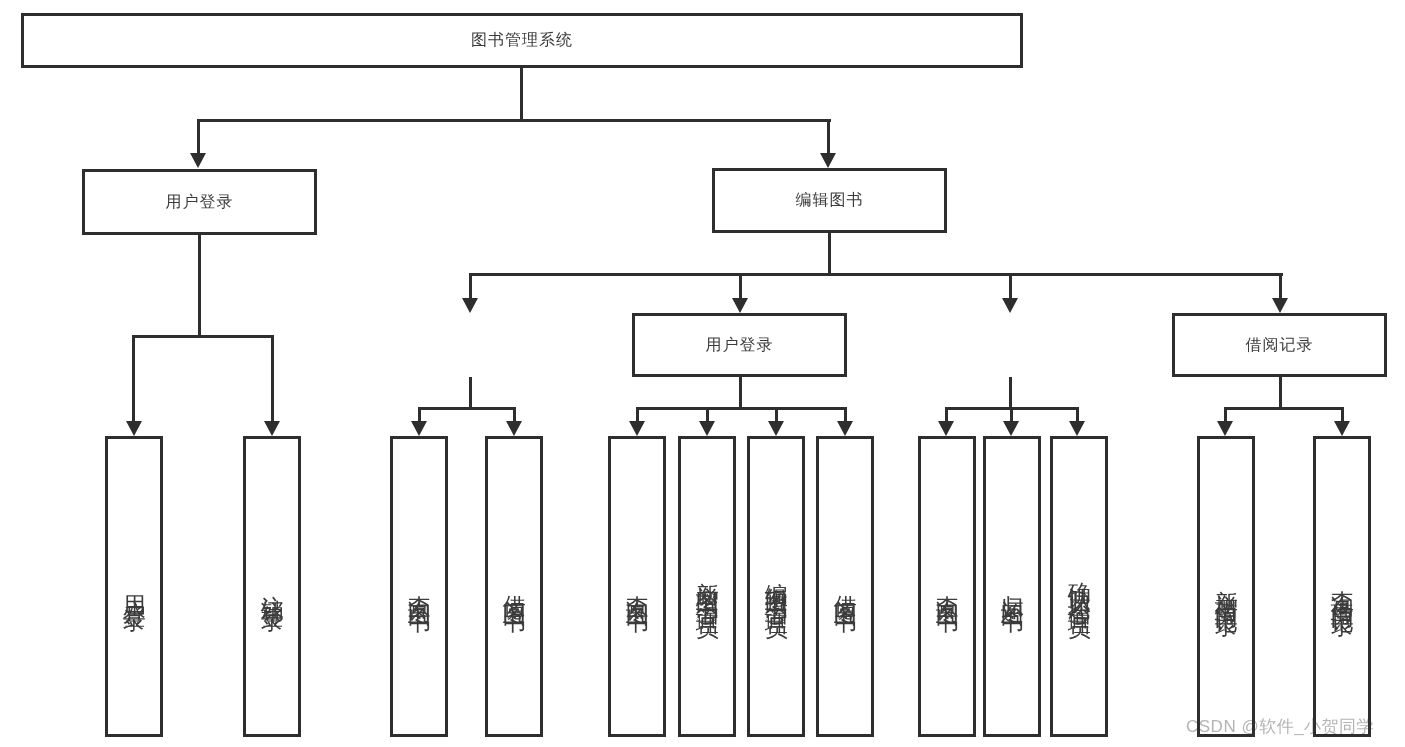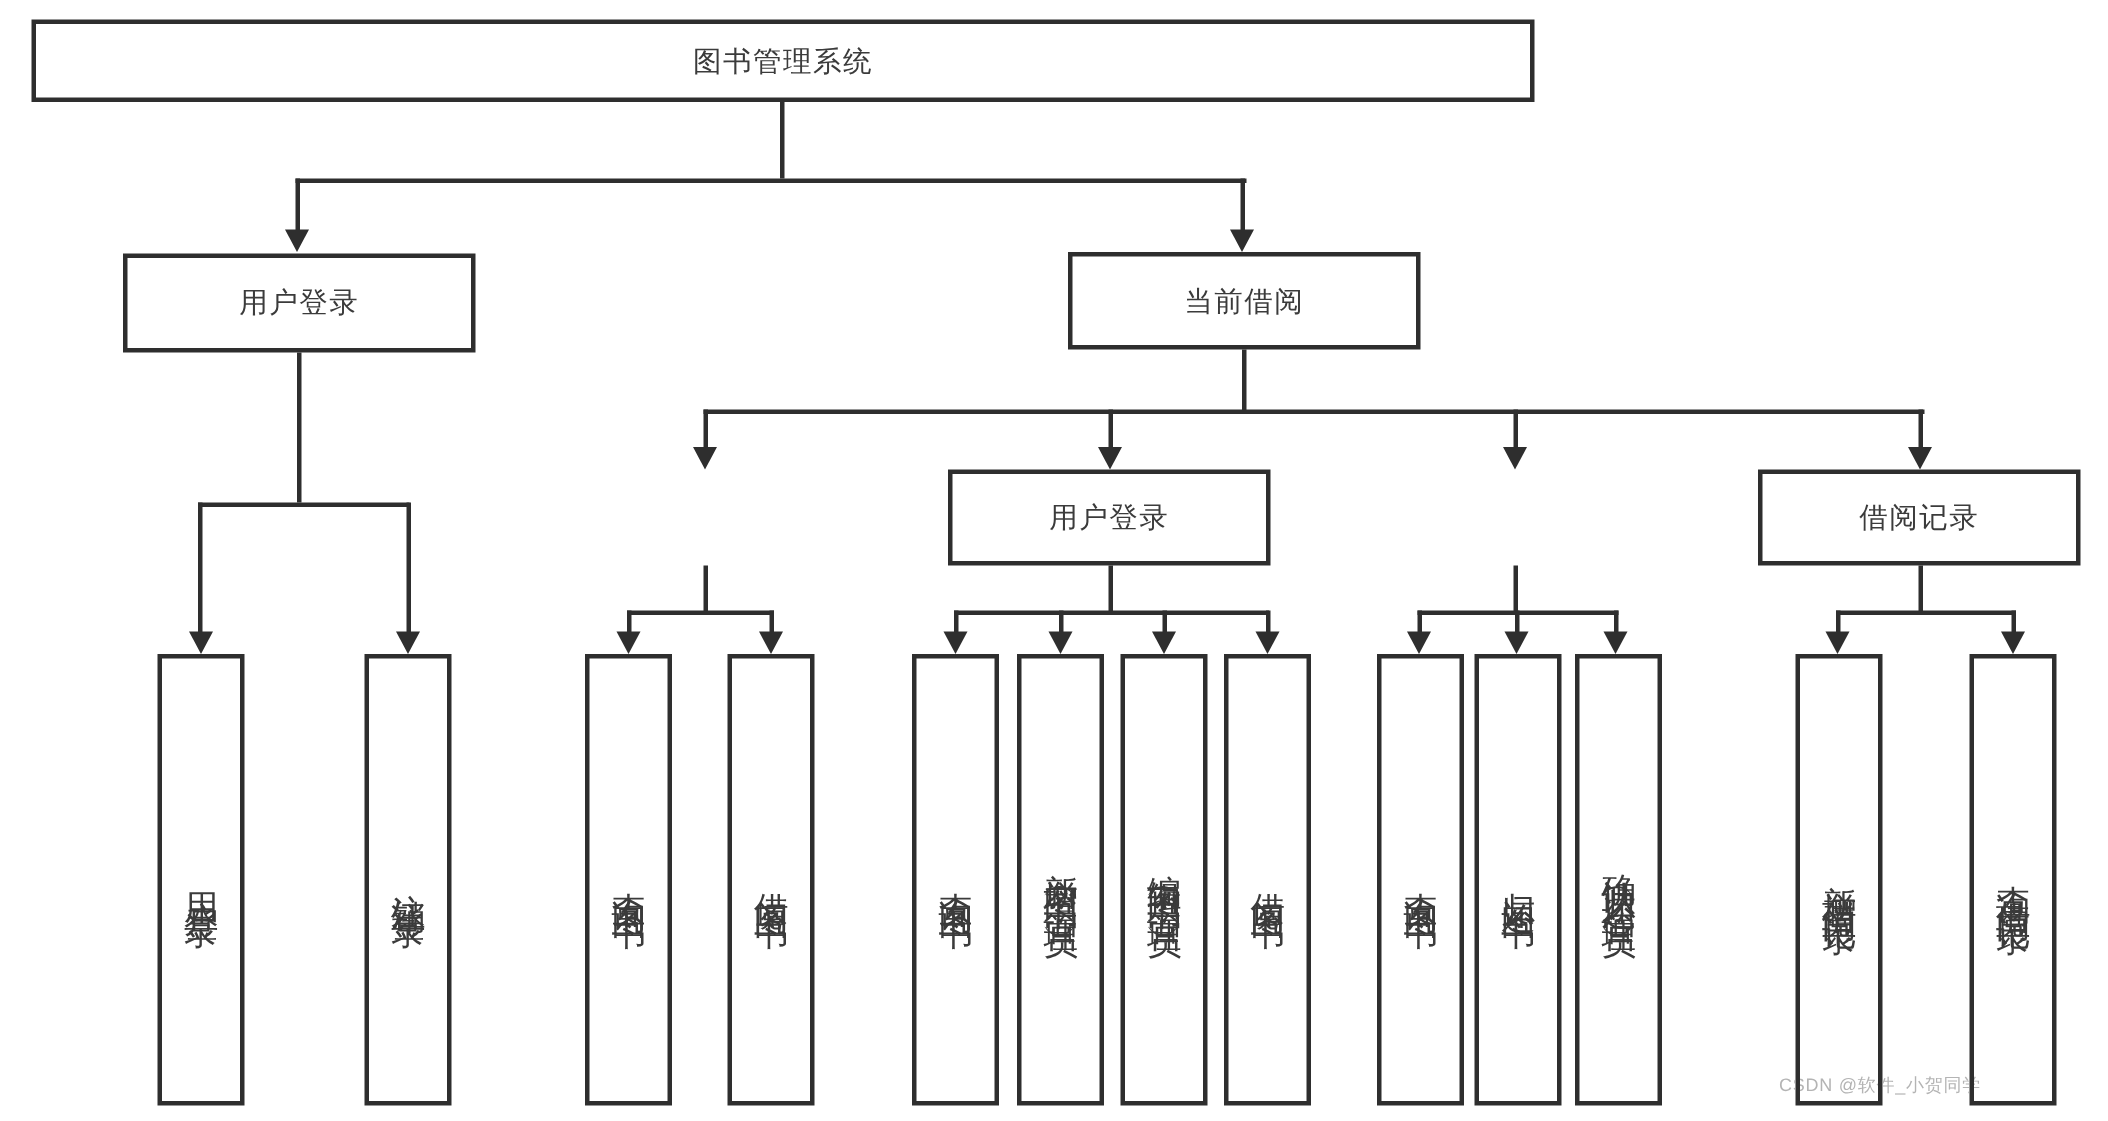--- a/index.html
+++ b/index.html
@@ -4,33 +4,33 @@
 <style>
   html,body{margin:0;padding:0;background:#fff;}
   #stage{
     position:relative;width:1405px;height:747px;background:#fff;overflow:hidden;
     font-family:"Liberation Sans",sans-serif;color:#3b3b3b;
   }
   .box{
     position:absolute;box-sizing:border-box;border:3px solid #2e2e2e;background:#fff;
     display:flex;align-items:center;justify-content:center;text-align:center;
   }
-  .hbox span{font-size:19px;letter-spacing:1px;white-space:nowrap;}
+  .hbox span{font-size:16px;letter-spacing:1px;white-space:nowrap;}
   .vbox span{
     writing-mode:vertical-rl;font-size:23px;letter-spacing:5px;line-height:1.1;white-space:nowrap;
   }
   .vl{position:absolute;width:3px;background:#2e2e2e;}
   .hl{position:absolute;height:3px;background:#2e2e2e;}
   .arr{
     position:absolute;width:0;height:0;
     border-left:8px solid transparent;border-right:8px solid transparent;
     border-top:15px solid #2e2e2e;
   }
   #watermark{
-    position:absolute;left:1186px;top:715px;font-size:12px;letter-spacing:0.5px;
+    position:absolute;left:1186px;top:715px;font-size:17px;letter-spacing:0.5px;
     color:#b4b4b4;white-space:nowrap;mix-blend-mode:darken;z-index:10;
   }
 </style>
 </head>
 <body>
 
 <div id="stage">
 
   <div class="box hbox" style="left:21px;top:13px;width:1002px;height:55px;">
     <span>图书管理系统</span>
@@ -40,21 +40,21 @@
   <div class="hl" style="left:197px;top:119px;width:634px;"></div>
   <div class="vl" style="left:197px;top:119px;height:35px;"></div>
   <div class="arr" style="left:190px;top:153px;"></div>
   <div class="vl" style="left:827px;top:119px;height:35px;"></div>
   <div class="arr" style="left:820px;top:153px;"></div>
 
   <div class="box hbox" style="left:82px;top:169px;width:235px;height:66px;">
     <span>用户登录</span>
   </div>
   <div class="box hbox" style="left:712px;top:168px;width:235px;height:65px;">
-    <span>当前借阅</span>
+    <span>编辑图书</span>
   </div>
 
   <div class="vl" style="left:198px;top:235px;height:100px;"></div>
   <div class="hl" style="left:132px;top:335px;width:141px;"></div>
   <div class="vl" style="left:132px;top:335px;height:87px;"></div>
   <div class="arr" style="left:126px;top:421px;"></div>
   <div class="vl" style="left:271px;top:335px;height:87px;"></div>
   <div class="arr" style="left:264px;top:421px;"></div>
 
   <div class="vl" style="left:828px;top:233px;height:42px;"></div>

